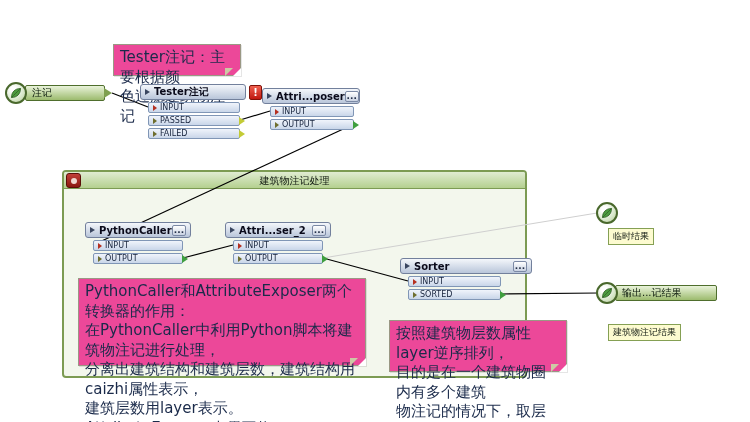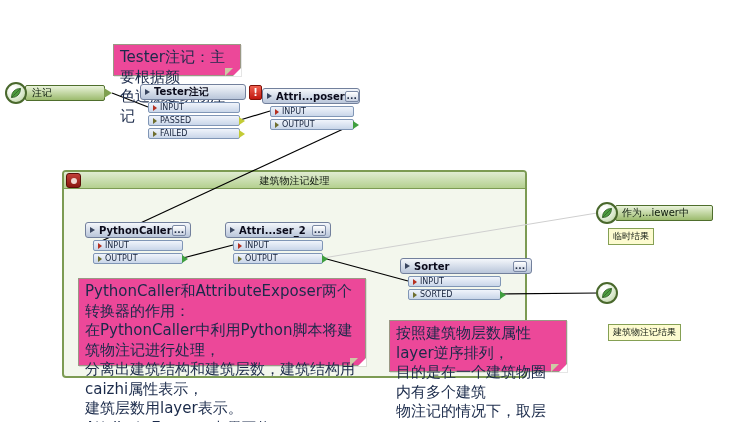--- a/index.html
+++ b/index.html
@@ -177,26 +177,26 @@
     <span>SORTED</span>
     <span class="out-arrow green"></span>
   </div>
 
   <div class="gicon" style="left:596px;top:202px">
     <svg width="12" height="12" viewBox="0 0 12 12">
       <path d="M1.5 10.5 C1.5 5 5 1.5 10.5 1.5 C10.5 7 7 10.5 1.5 10.5 Z" fill="#4c9a3f" stroke="#2c5a1f" stroke-width="0.8"></path>
       <path d="M1.5 10.5 C4 8 6.5 5.5 10.5 1.5" stroke="#2c5a1f" stroke-width="0.7" fill="none"></path>
     </svg>
   </div>
-  <div class="gbar" style="left:615px;top:205px;width:98px">
-    <span>作为...iewer中</span>
-  </div>
   <div class="tag" style="left:608px;top:228px">临时结果</div>
 
   <div class="gicon" style="left:596px;top:282px">
     <svg width="12" height="12" viewBox="0 0 12 12">
       <path d="M1.5 10.5 C1.5 5 5 1.5 10.5 1.5 C10.5 7 7 10.5 1.5 10.5 Z" fill="#4c9a3f" stroke="#2c5a1f" stroke-width="0.8"></path>
       <path d="M1.5 10.5 C4 8 6.5 5.5 10.5 1.5" stroke="#2c5a1f" stroke-width="0.7" fill="none"></path>
     </svg>
   </div>
+  <div class="gbar" style="left:615px;top:285px;width:102px">
+    <span>输出...记结果</span>
+  </div>
   <div class="tag" style="left:608px;top:324px">建筑物注记结果</div>
 
 </div>
 
 </body></html>

